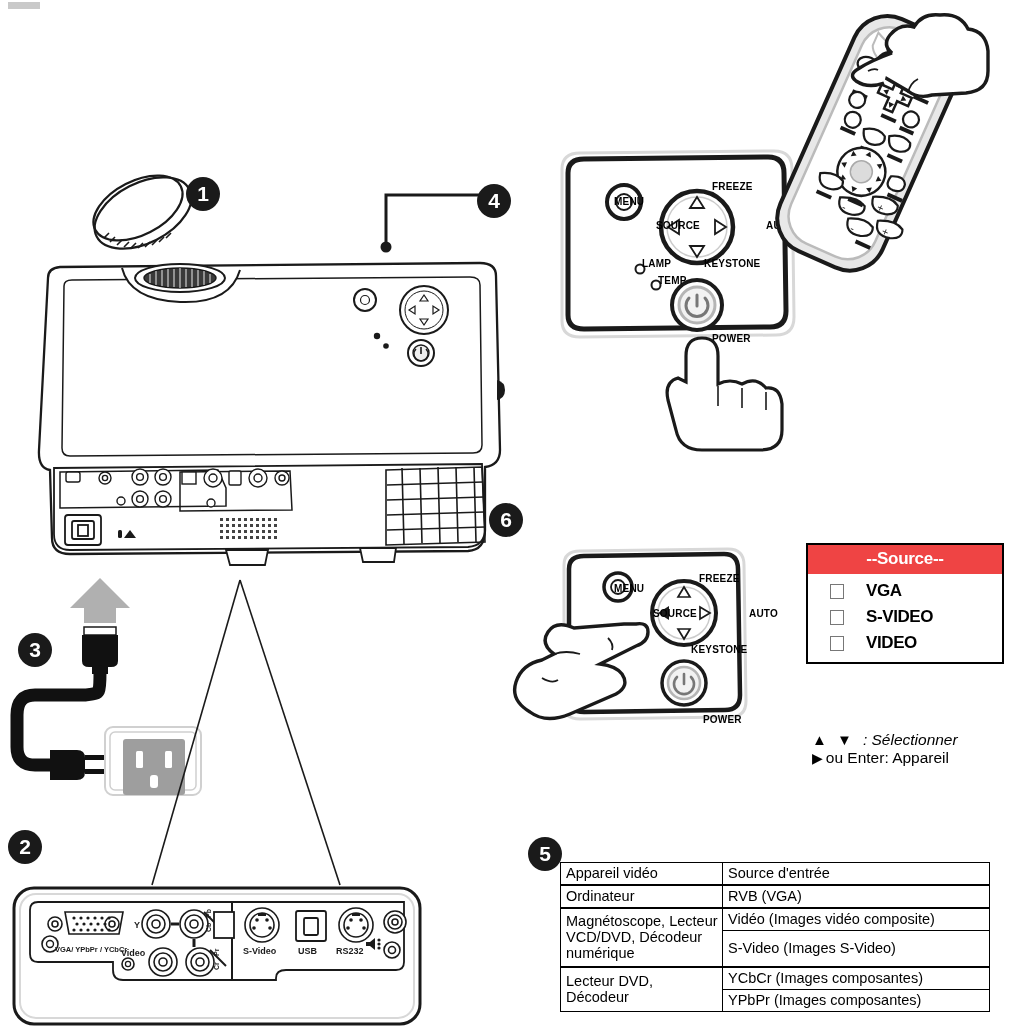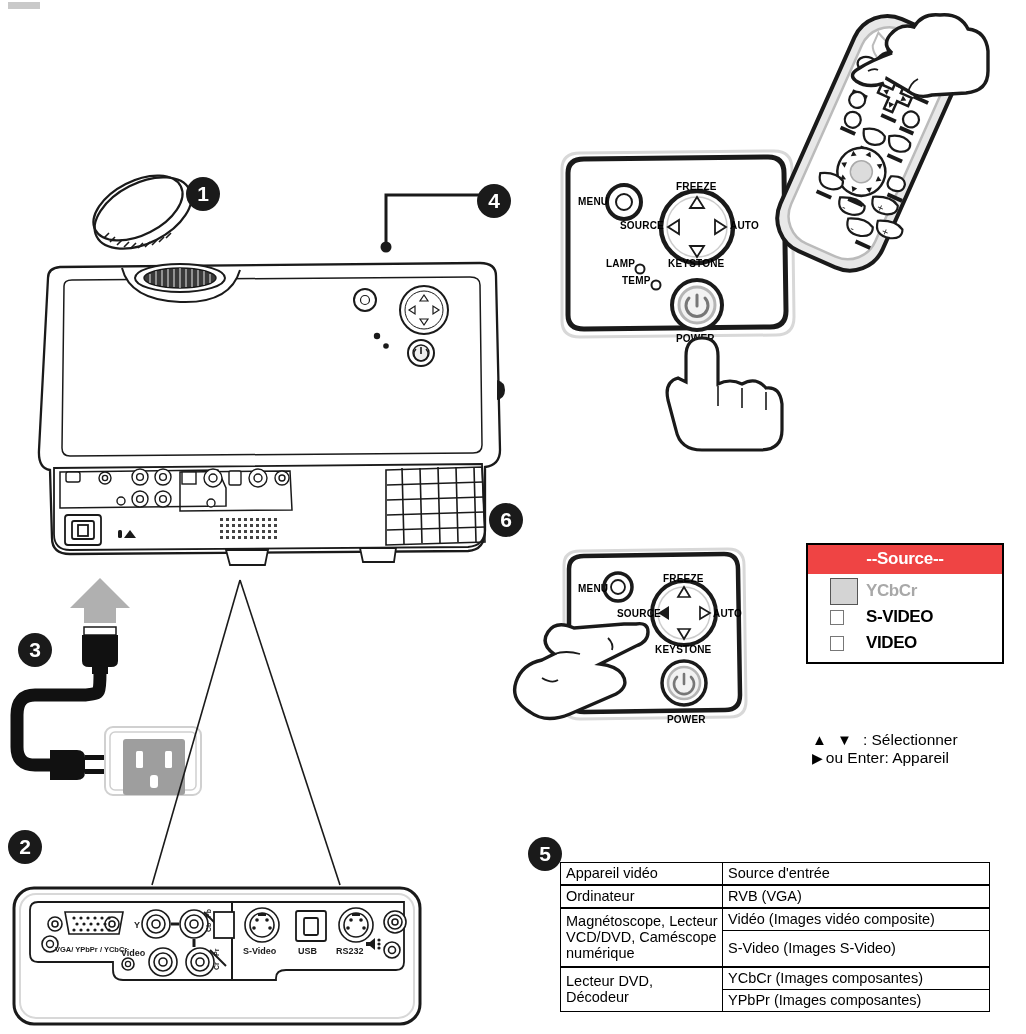--- a/index.html
+++ b/index.html
@@ -35,21 +35,21 @@
   
   #spec-table{left:560px;top:862px;width:430px;border-collapse:collapse;
               font-size:14.5px;}
   #spec-table td{border:1px solid #000;padding:2px 4px 3px 5px;
                  vertical-align:middle;line-height:16px;}
   #spec-table td.c1{width:152px;}
   #spec-table .thick-b{border-bottom:2px solid #000;}
   #spec-table .thick-t{border-top:2px solid #000;}
 
   
-  .cp-txt{font-weight:bold;font-size:10px;letter-spacing:0.2px;}
+  .cp-txt{font-weight:bold;font-size:10px;letter-spacing:0.2px;margin-left:36px;}
 </style>
 </head>
 <body>
 
 <div class="abs" style="left:8px;top:2px;width:32px;height:7px;background:#c9c9c9;"></div>
 
 <svg class="abs" style="left:30px;top:150px;" width="500" height="440" viewBox="0 0 500 440">
 
   <g fill="none" stroke="#1a1a1a" stroke-width="2.2">
     <ellipse cx="113" cy="63" rx="52" ry="30" transform="rotate(-27 113 63)"></ellipse>
@@ -509,58 +509,58 @@
            Q14 92 20 74 Q26 56 46 52 L58 46 Q44 36 52 24
            Q60 12 78 20 L128 16 Z" fill="#fff" stroke="#1a1a1a" stroke-width="3.4"></path>
   <path d="M58 46 Q70 42 84 46" fill="none" stroke="#1a1a1a" stroke-width="1.8"></path>
   <path d="M112 30 q6 6 4 12" fill="none" stroke="#1a1a1a" stroke-width="1.8"></path>
   <path d="M46 70 q10 6 16 2" fill="none" stroke="#1a1a1a" stroke-width="1.8"></path>
 </svg>
 
 <div class="abs" id="source-menu">
   <div class="osd-title">--Source--</div>
   <div class="osd-body">
-    <div class="osd-row selected">
+    <div class="osd-row">
       <span class="osd-box"></span>
-      <span class="osd-label">YCbCr</span>
+      <span class="osd-label">VGA</span>
     </div>
     <div class="osd-row">
       <span class="osd-box"></span>
       <span class="osd-label">S-VIDEO</span>
     </div>
     <div class="osd-row">
       <span class="osd-box"></span>
       <span class="osd-label">VIDEO</span>
     </div>
   </div>
 </div>
 
 <div class="abs" id="osd-legend">
   <div class="lg-row">
     <span class="tri" style="font-size:15px;letter-spacing:3px;">▲ ▼</span>
-    <span style="margin-left:8px;">: Sélectionner</span>
+    <span style="margin-left:8px;font-style:italic;">: Sélectionner</span>
   </div>
   <div class="lg-row">
     <span class="tri" style="font-size:14px;">▶</span>
     <span style="margin-left:3px;">ou Enter: Appareil</span>
   </div>
 </div>
 
 <table class="abs" id="spec-table">
   <tbody>
       <tr>
     <td class="c1 thick-b">Appareil vidéo</td>
     <td class="thick-b">Source d'entrée</td>
   </tr>
   <tr>
     <td class="c1 thick-b">Ordinateur</td>
     <td class="thick-b">RVB (VGA)</td>
   </tr>
   <tr>
-    <td class="c1" rowspan="2" style="border-bottom:2px solid #000;">Magnétoscope, Lecteur VCD/DVD, Caméscope numérique</td>
+    <td class="c1" rowspan="2" style="border-bottom:2px solid #000;">Magnétoscope, Lecteur VCD/DVD, Décodeur numérique</td>
     <td>Vidéo (Images vidéo composite)</td>
   </tr>
   <tr>
     <td class="thick-b" style="height:30px;">S-Video (Images S-Video)</td>
   </tr>
   <tr>
     <td class="c1 thick-t" rowspan="2">Lecteur DVD, Décodeur</td>
     <td class="thick-t">YCbCr (Images composantes)</td>
   </tr>
   <tr>

